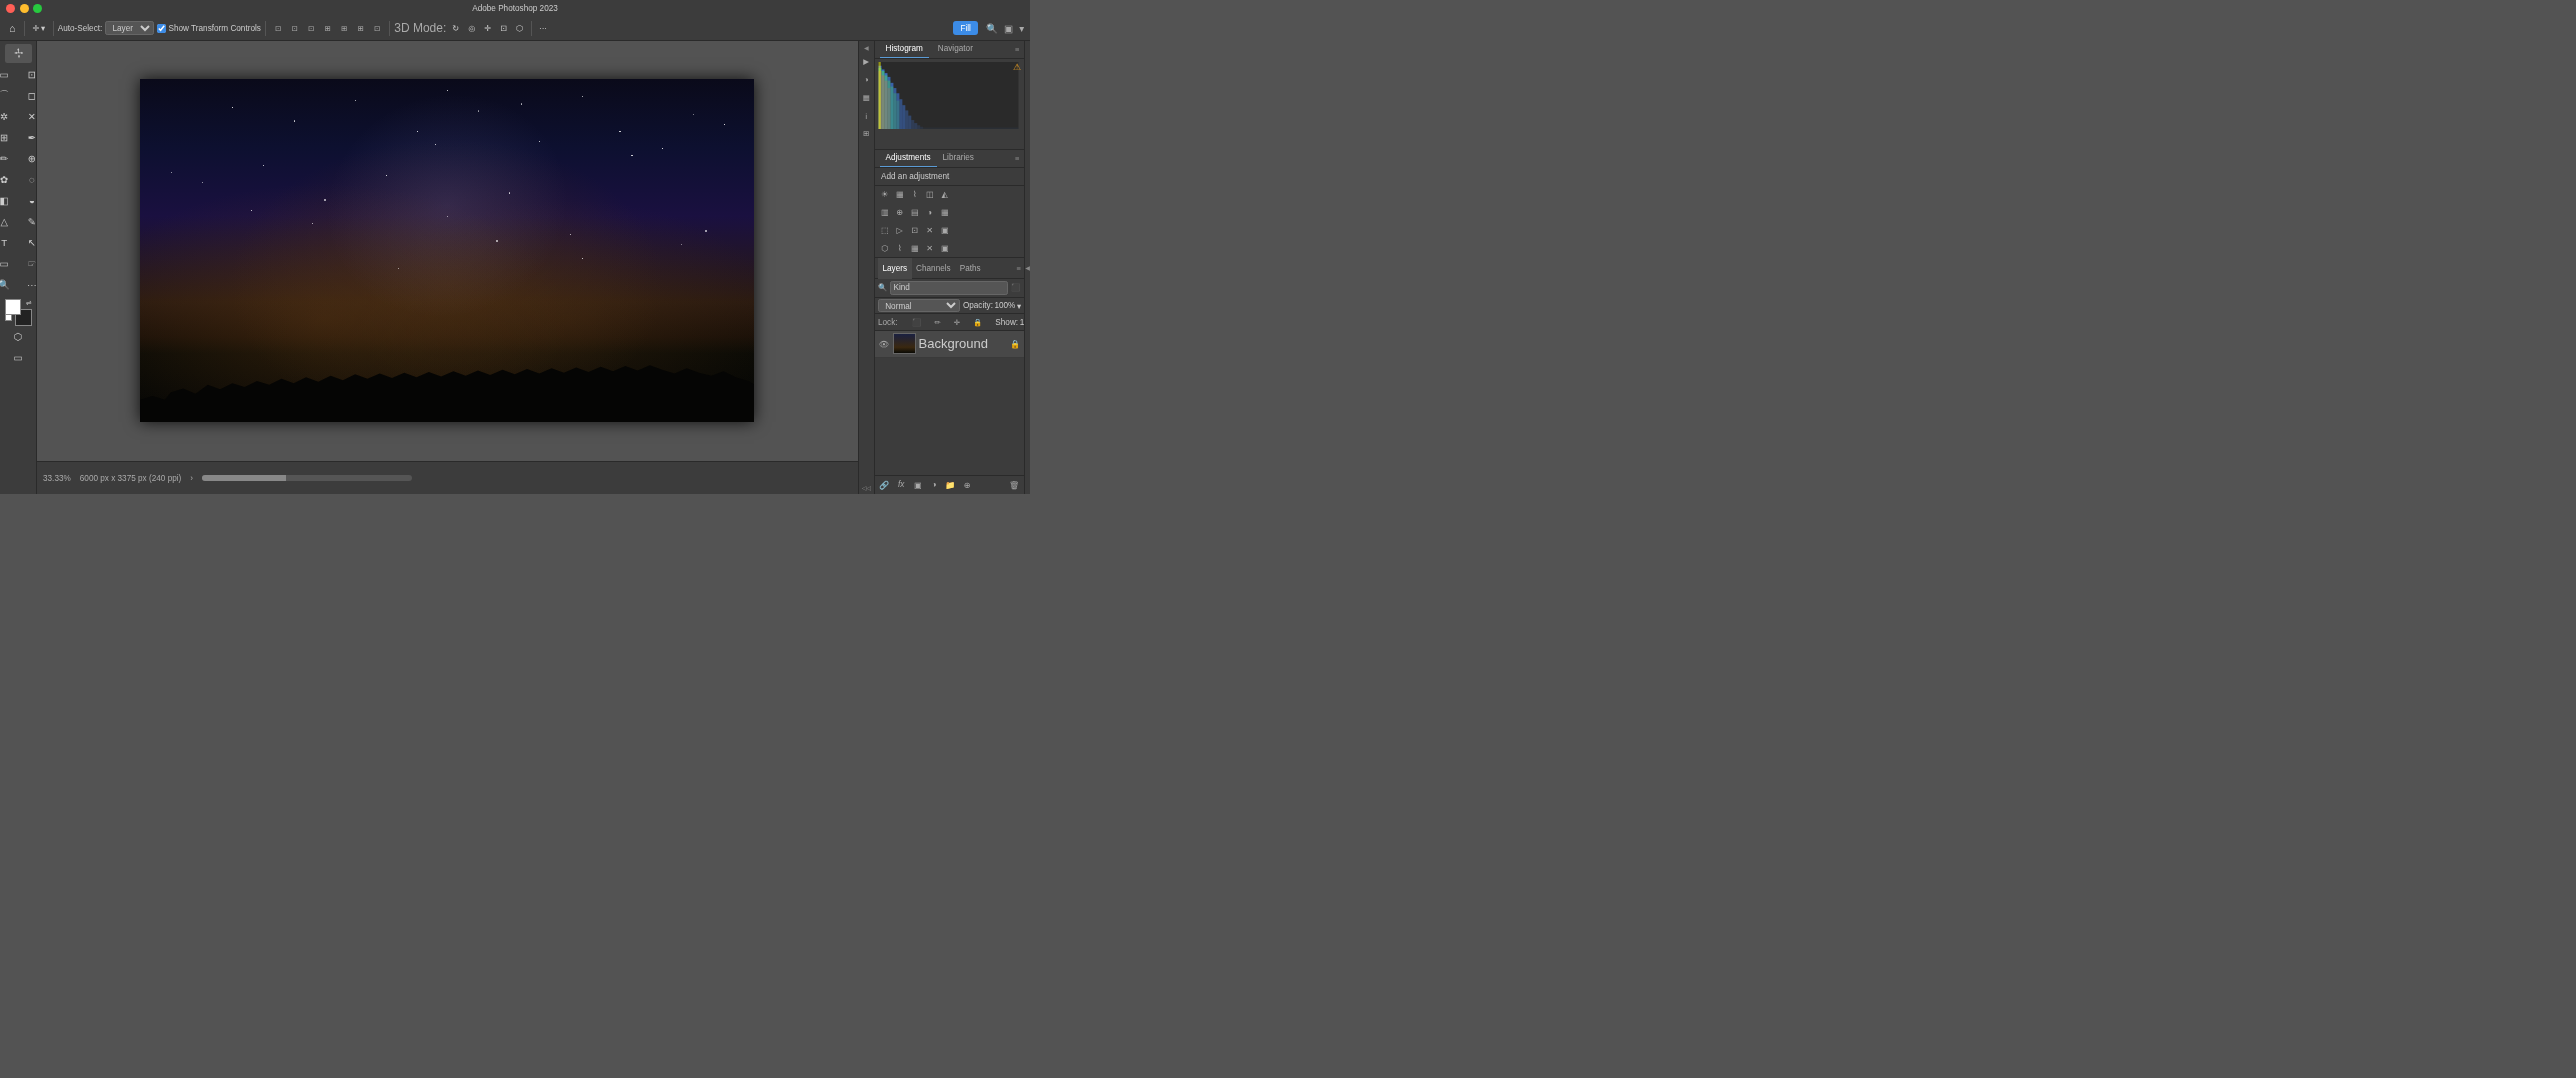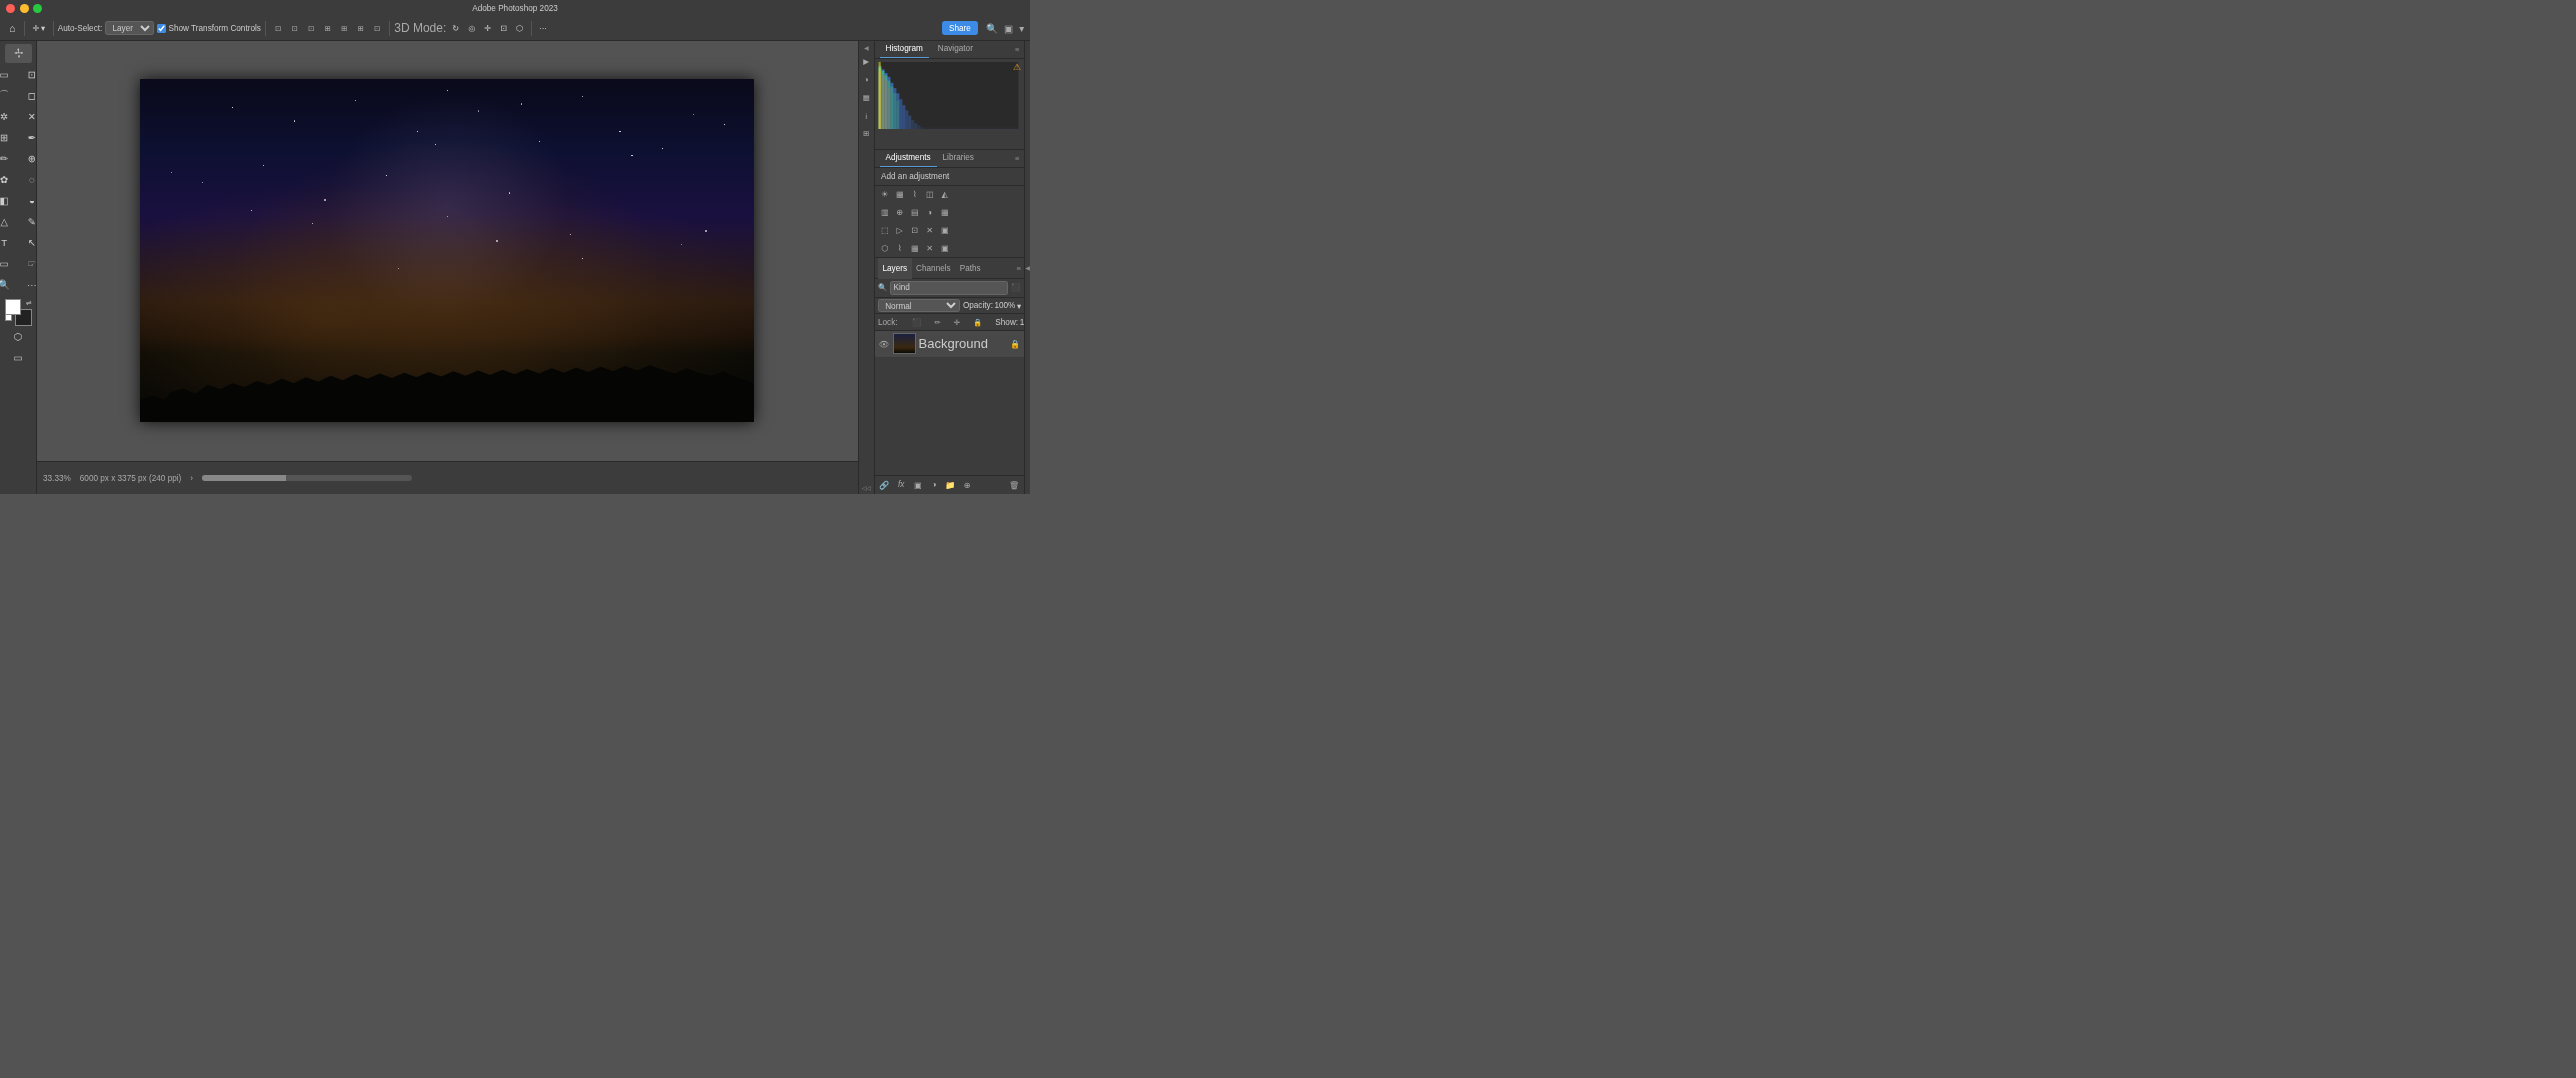--- a/index.html
+++ b/index.html
@@ -719,21 +719,21 @@
   </div>
   <div class="toolbar-separator"></div>
   <span class="three-d-label">3D Mode:</span>
   <button class="toolbar-btn">↻</button>
   <button class="toolbar-btn">◎</button>
   <button class="toolbar-btn">✛</button>
   <button class="toolbar-btn">⊡</button>
   <button class="toolbar-btn">⬡</button>
   <div class="toolbar-separator"></div>
   <button class="toolbar-btn">···</button>
-  <button class="share-btn">Share</button>
+  <button class="share-btn">Fill</button>
   <div class="toolbar-right">
     <button class="icon-btn">🔍</button>
     <button class="icon-btn">▣</button>
     <button class="icon-btn">▾</button>
   </div>
 </div>
 
 <div id="main-layout">
 
   <div id="toolbox">

